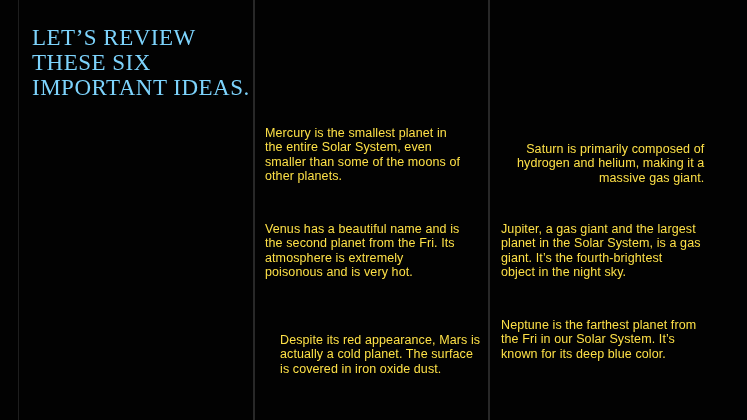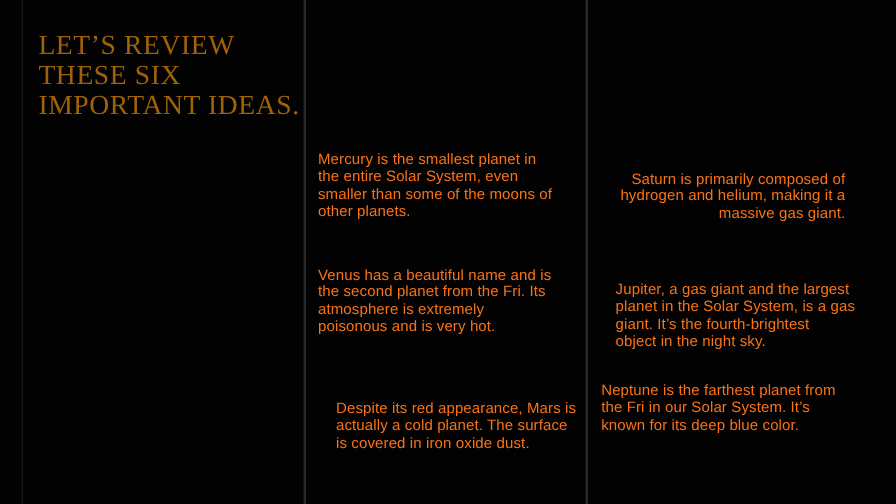--- a/index.html
+++ b/index.html
@@ -39,29 +39,29 @@
     width: 2px;
   }
   .slide-title {
     position: absolute;
     left: 32px;
     top: 25px;
     font-family: "Liberation Serif", serif;
     font-size: 23px;
     line-height: 25px;
     letter-spacing: 0.5px;
-    color: #a16207;
+    color: #7dd3fc;
     white-space: pre-line;
   }
   .para {
     position: absolute;
     font-size: 12.5px;
     line-height: 14.3px;
     letter-spacing: 0.1px;
-    color: #f97316;
+    color: #fde047;
     white-space: pre-line;
   }
   .col-mid .para { left: 265px; }
   .col-right .para { left: 501px; }
   .row-1 { top: 126px; }
   .row-2 { top: 222px; }
   .row-3 { top: 318px; }
 </style>
 </head>
 <body>
@@ -87,21 +87,21 @@
 poisonous and is very hot.</p>
     <p class="para row-3" style="margin:15px;">Despite its red appearance, Mars is
 actually a cold planet. The surface
 is covered in iron oxide dust.</p>
   </div>
 
   <div class="col-right">
     <p class="para row-1" style="margin:16px;text-align:right;">Saturn is primarily composed of
 hydrogen and helium, making it a
 massive gas giant.</p>
-    <p class="para row-2" style="margin:12px;">Jupiter, a gas giant and the largest
+    <p class="para row-2" style="margin:0;">Jupiter, a gas giant and the largest
 planet in the Solar System, is a gas
 giant. It’s the fourth-brightest
 object in the night sky.</p>
     <p class="para row-3" style="margin:0;">Neptune is the farthest planet from
 the Fri in our Solar System. It’s
 known for its deep blue color.</p>
   </div>
 
 </div>
 

